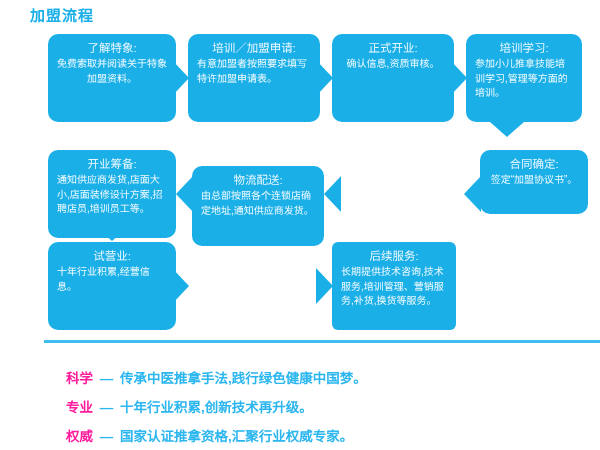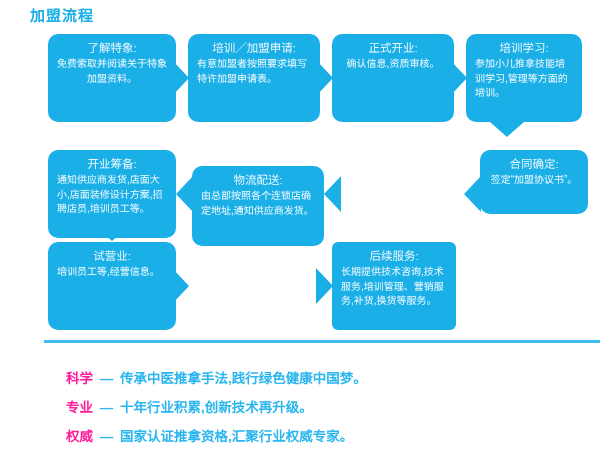--- a/index.html
+++ b/index.html
@@ -202,21 +202,21 @@
         <span class="box-body">签定“加盟协议书”。</span>
       </div>
     </div>
 
     <div class="arrow arrow-down" style="left:95px; top:196px;"></div>
 
     <div class="row row-3">
 
       <div class="box" style="left:48px;  top:0px; width:128px; height:88px;">
         <span class="box-title">试营业:</span>
-        <span class="box-body">培训员工等,经营信息。</span>
+        <span class="box-body">十年行业积累,经营信息。</span>
       </div>
       <div class="arrow arrow-right" style="left:172px; top:26px;"></div>
 
       <div class="arrow arrow-right" style="left:316px; top:26px;"></div>
 
       <div class="box" style="left:332px; top:0px; width:124px; height:88px;border-radius:6px;">
         <span class="box-title">后续服务:</span>
         <span class="box-body">长期提供技术咨询,技术服务,培训管理、营销服务,补货,换货等服务。</span>
       </div>
     </div>

